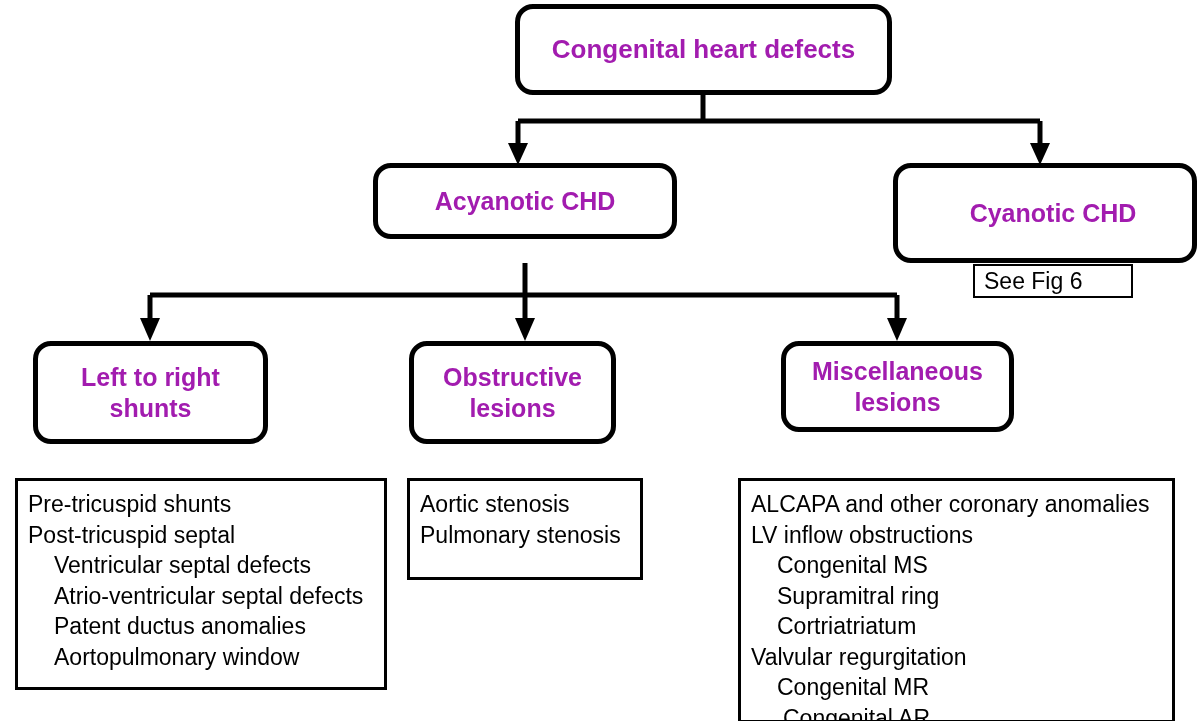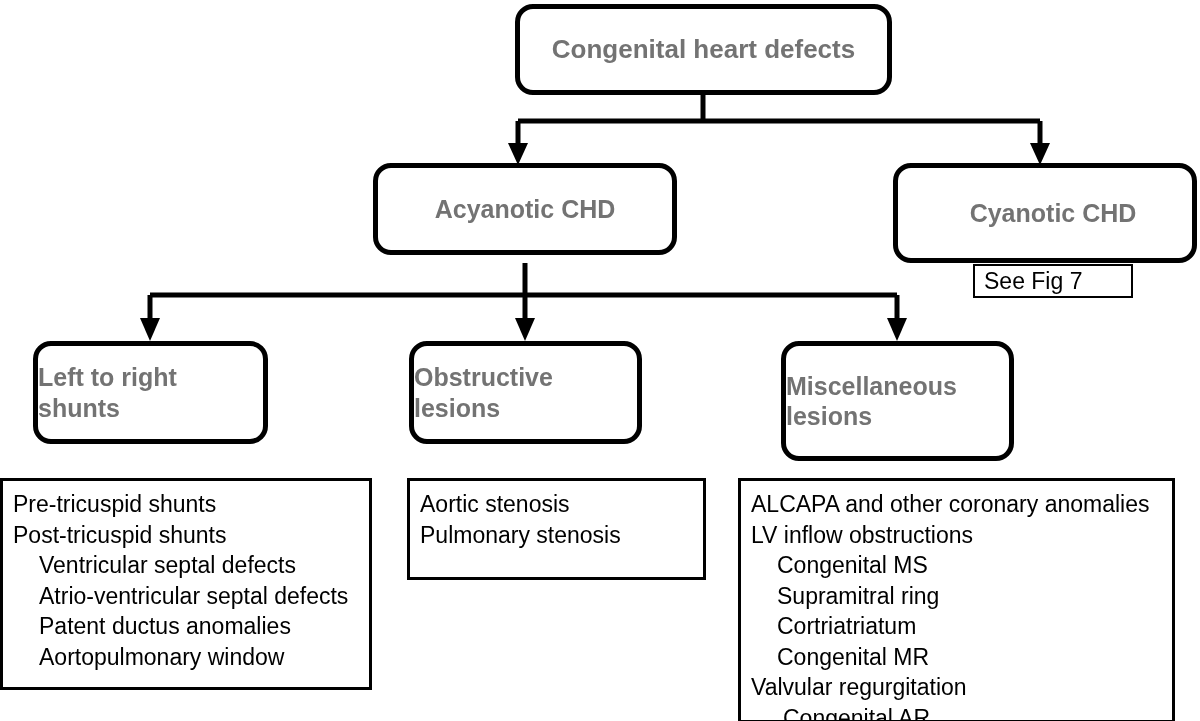--- a/index.html
+++ b/index.html
@@ -25,21 +25,22 @@
   }
   .node {
     position: absolute;
     box-sizing: border-box;
     background: #ffffff;
     border: 5px solid #000000;
     border-radius: 18px;
     display: flex;
     align-items: center;
     justify-content: center;
-    color: #737373;
+    text-align: center;
+    color: #a21caf;
     font-weight: bold;
     line-height: 1.22;
     z-index: 3;
   }
   .node-l1 { font-size: 26px; }
   .node-l2 { font-size: 25px; }
   .node-l3 { font-size: 25px; }
   .ref-box {
     position: absolute;
     box-sizing: border-box;
@@ -92,62 +93,62 @@
     <polygon points="150,341 140,318 160,318" fill="#000000"></polygon>
     <polygon points="525,341 515,318 535,318" fill="#000000"></polygon>
     <line x1="897" y1="295" x2="897" y2="327" stroke="#000000" stroke-width="5"></line>
     <polygon points="897,341 887,318 907,318" fill="#000000"></polygon>
   </svg>
 
   <div class="node node-l1" style="left:515px; top:4px; width:377px; height:91px;">
     <span>Congenital heart defects</span>
   </div>
 
-  <div class="node node-l2" style="left:373px; top:163px; width:304px; height:92px;">
+  <div class="node node-l2" style="left:373px; top:163px; width:304px; height:76px;">
     <span>Acyanotic CHD</span>
   </div>
 
   <div class="node node-l2" style="left:893px; top:163px; width:304px; height:100px;padding-left:16px;">
     <span>Cyanotic CHD</span>
   </div>
 
   <div class="ref-box" style="left:973px; top:264px; width:160px; height:34px;">
-    <span>See Fig 7</span>
+    <span>See Fig 6</span>
   </div>
 
   <div class="node node-l3" style="left:33px; top:341px; width:235px; height:103px;">
     <span>Left to right shunts</span>
   </div>
 
-  <div class="node node-l3" style="left:409px; top:341px; width:233px; height:103px;">
+  <div class="node node-l3" style="left:409px; top:341px; width:207px; height:103px;">
     <span>Obstructive lesions</span>
   </div>
 
-  <div class="node node-l3" style="left:781px; top:341px; width:233px; height:120px;">
+  <div class="node node-l3" style="left:781px; top:341px; width:233px; height:91px;">
     <span>Miscellaneous lesions</span>
   </div>
 
-  <div class="list-box" style="left:0; top:478px; width:372px; height:212px;">
+  <div class="list-box" style="left:15px; top:478px; width:372px; height:212px;">
       <div class="list-line">Pre-tricuspid shunts</div>
-      <div class="list-line">Post-tricuspid shunts</div>
+      <div class="list-line">Post-tricuspid septal</div>
       <div class="list-line indent-1">Ventricular septal defects</div>
       <div class="list-line indent-1">Atrio-ventricular septal defects</div>
       <div class="list-line indent-1">Patent ductus anomalies</div>
       <div class="list-line indent-1">Aortopulmonary window</div>
     </div>
 
-  <div class="list-box" style="left:407px; top:478px; width:299px; height:102px;">
+  <div class="list-box" style="left:407px; top:478px; width:236px; height:102px;">
       <div class="list-line">Aortic stenosis</div>
       <div class="list-line">Pulmonary stenosis</div>
     </div>
 
   <div class="list-box" style="left:738px; top:478px; width:437px; height:245px;">
       <div class="list-line">ALCAPA and other coronary anomalies</div>
       <div class="list-line">LV inflow obstructions</div>
       <div class="list-line indent-1">Congenital MS</div>
       <div class="list-line indent-1">Supramitral ring</div>
       <div class="list-line indent-1">Cortriatriatum</div>
+      <div class="list-line">Valvular regurgitation</div>
       <div class="list-line indent-1">Congenital MR</div>
-      <div class="list-line">Valvular regurgitation</div>
       <div class="list-line indent-2">Congenital AR</div>
     </div>
 
 </div>
 
 </body></html>

